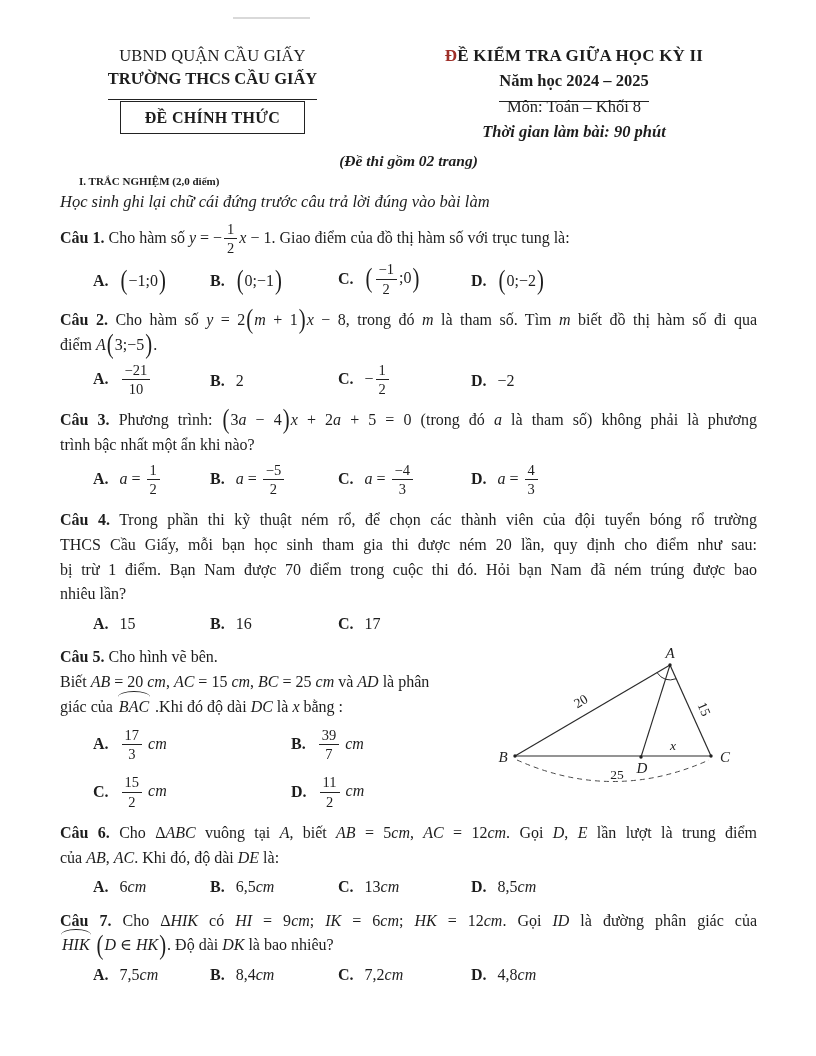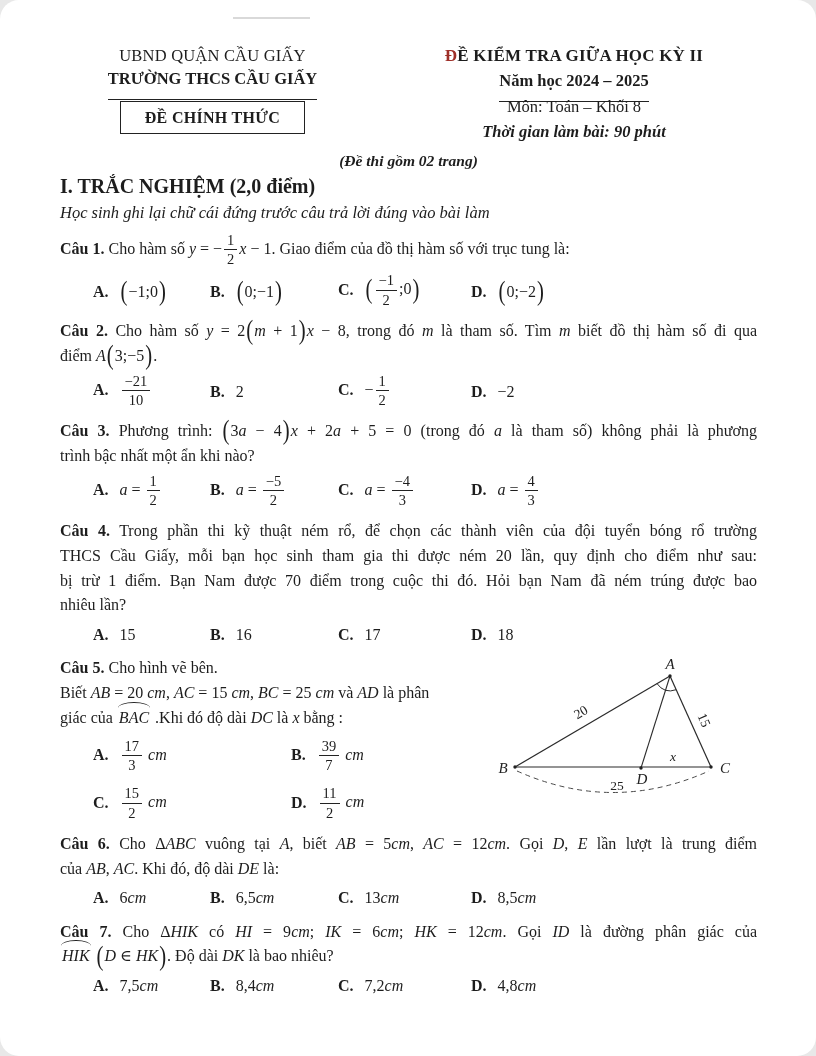--- a/index.html
+++ b/index.html
@@ -1,36 +1,36 @@
 <!DOCTYPE html>
 <html><head>
 <meta charset="utf-8">
 <style>
   html,body{margin:0;padding:0;background:#e8e8e8;}
   .page{position:relative;width:816px;height:1056px;background:#ffffff;margin:0 auto;
-        font-family:"Liberation Serif","DejaVu Serif",serif;color:#1d1d1d;font-size:16px;overflow:hidden;border-radius:19px;}
+        font-family:"Liberation Serif","DejaVu Serif",serif;color:#1d1d1d;font-size:16px;overflow:hidden;}
   .artifact{position:absolute;left:233px;top:17px;width:77px;height:2px;background:#d9d9d9;}
   .content{position:absolute;left:60px;top:46px;width:697px;}
 
   
   .hdr{display:flex;}
   .hdr-left{width:305px;text-align:center;}
   .hdr-right{flex:1;text-align:center;margin-left:26px;}
   .hl1{font-size:16.5px;letter-spacing:.2px;}
   .hl2{font-weight:700;font-size:16.5px;margin-top:3px;}
   .ul{border-bottom:1.3px solid #222;padding-bottom:11px;}
   .box{display:inline-block;border:1.7px solid #222;font-weight:700;font-size:16px;
        padding:7px 24px 6px;margin-top:12px;letter-spacing:.3px;}
   .hr1{font-weight:700;font-size:17px;letter-spacing:.2px;}
   .red{color:#9e2f28;}
   .hr2{font-weight:700;font-size:16.5px;margin-top:5px;}
   .hr3{font-weight:400;font-size:16.5px;margin-top:6px;}
   .hr4{font-weight:700;font-style:italic;font-size:16.5px;margin-top:5px;}
   .pnote{text-align:center;font-weight:700;font-style:italic;font-size:15.5px;margin-top:10px;}
-  .sec-title{font-weight:700;font-size:20px;margin-top:5px;}
+  .sec-title{font-weight:700;font-size:11px;margin-top:5px;margin-left:19px;}
   .sec-instr{font-weight:400;font-style:italic;font-size:16.5px;margin-top:5px;}
 
   
   .q{margin-top:10px;}
   .qline{line-height:1.55;}
   .just{text-align:justify;text-align-last:justify;}
   .mi{font-style:italic;}
   .frac{display:inline-block;vertical-align:middle;text-align:center;font-size:14.5px;
         line-height:1.12;padding:0 2px;font-style:normal;position:relative;top:-1px;}
   .fn{display:block;border-bottom:1.1px solid #222;padding:0 3px 1px;}
@@ -110,21 +110,20 @@
         </div>
         <div class="q">
           <div class="qline just"><b>Câu 4.</b> Trong phần thi kỹ thuật ném rổ, để chọn các thành viên của đội tuyển bóng rổ trường</div>
           <div class="qline just">THCS Cầu Giấy, mỗi bạn học sinh tham gia thi được ném 20 lần, quy định cho điểm như sau:</div>
           <div class="qline just">bị trừ 1 điểm. Bạn Nam được 70 điểm trong cuộc thi đó. Hỏi bạn Nam đã  ném trúng được bao</div>
           <div class="qline">nhiêu lần?</div>
           <div class="opts">
             <span class="opt"><b>A.</b> 15</span>
             <span class="opt"><b>B.</b> 16</span>
             <span class="opt"><b>C.</b> 17</span>
-            <span class="opt"><b>D.</b> 18</span>
           </div>
         </div>
         <div class="q hasfig">
           <div class="qline"><b>Câu 5.</b> Cho hình vẽ bên.</div>
           <div class="qline">Biết <i class="mi">AB</i> = 20 <i class="mi">cm</i>, <i class="mi">AC</i> = 15 <i class="mi">cm</i>, <i class="mi">BC</i> = 25 <i class="mi">cm</i>  và <i class="mi">AD</i>  là phân</div>
           <div class="qline">giác của <i class="mi hat">BAC</i> .Khi đó độ dài <i class="mi">DC</i> là <i class="mi">x</i> bằng :</div>
           <div class="opts opts2">
             <span class="opt"><b>A.</b> <span class="frac"><span class="fn">17</span><span class="fd">3</span></span><i class="mi"> cm</i></span>
             <span class="opt"><b>B.</b> <span class="frac"><span class="fn">39</span><span class="fd">7</span></span><i class="mi"> cm</i></span>
             <span class="opt"><b>C.</b> <span class="frac"><span class="fn">15</span><span class="fd">2</span></span><i class="mi"> cm</i></span>

